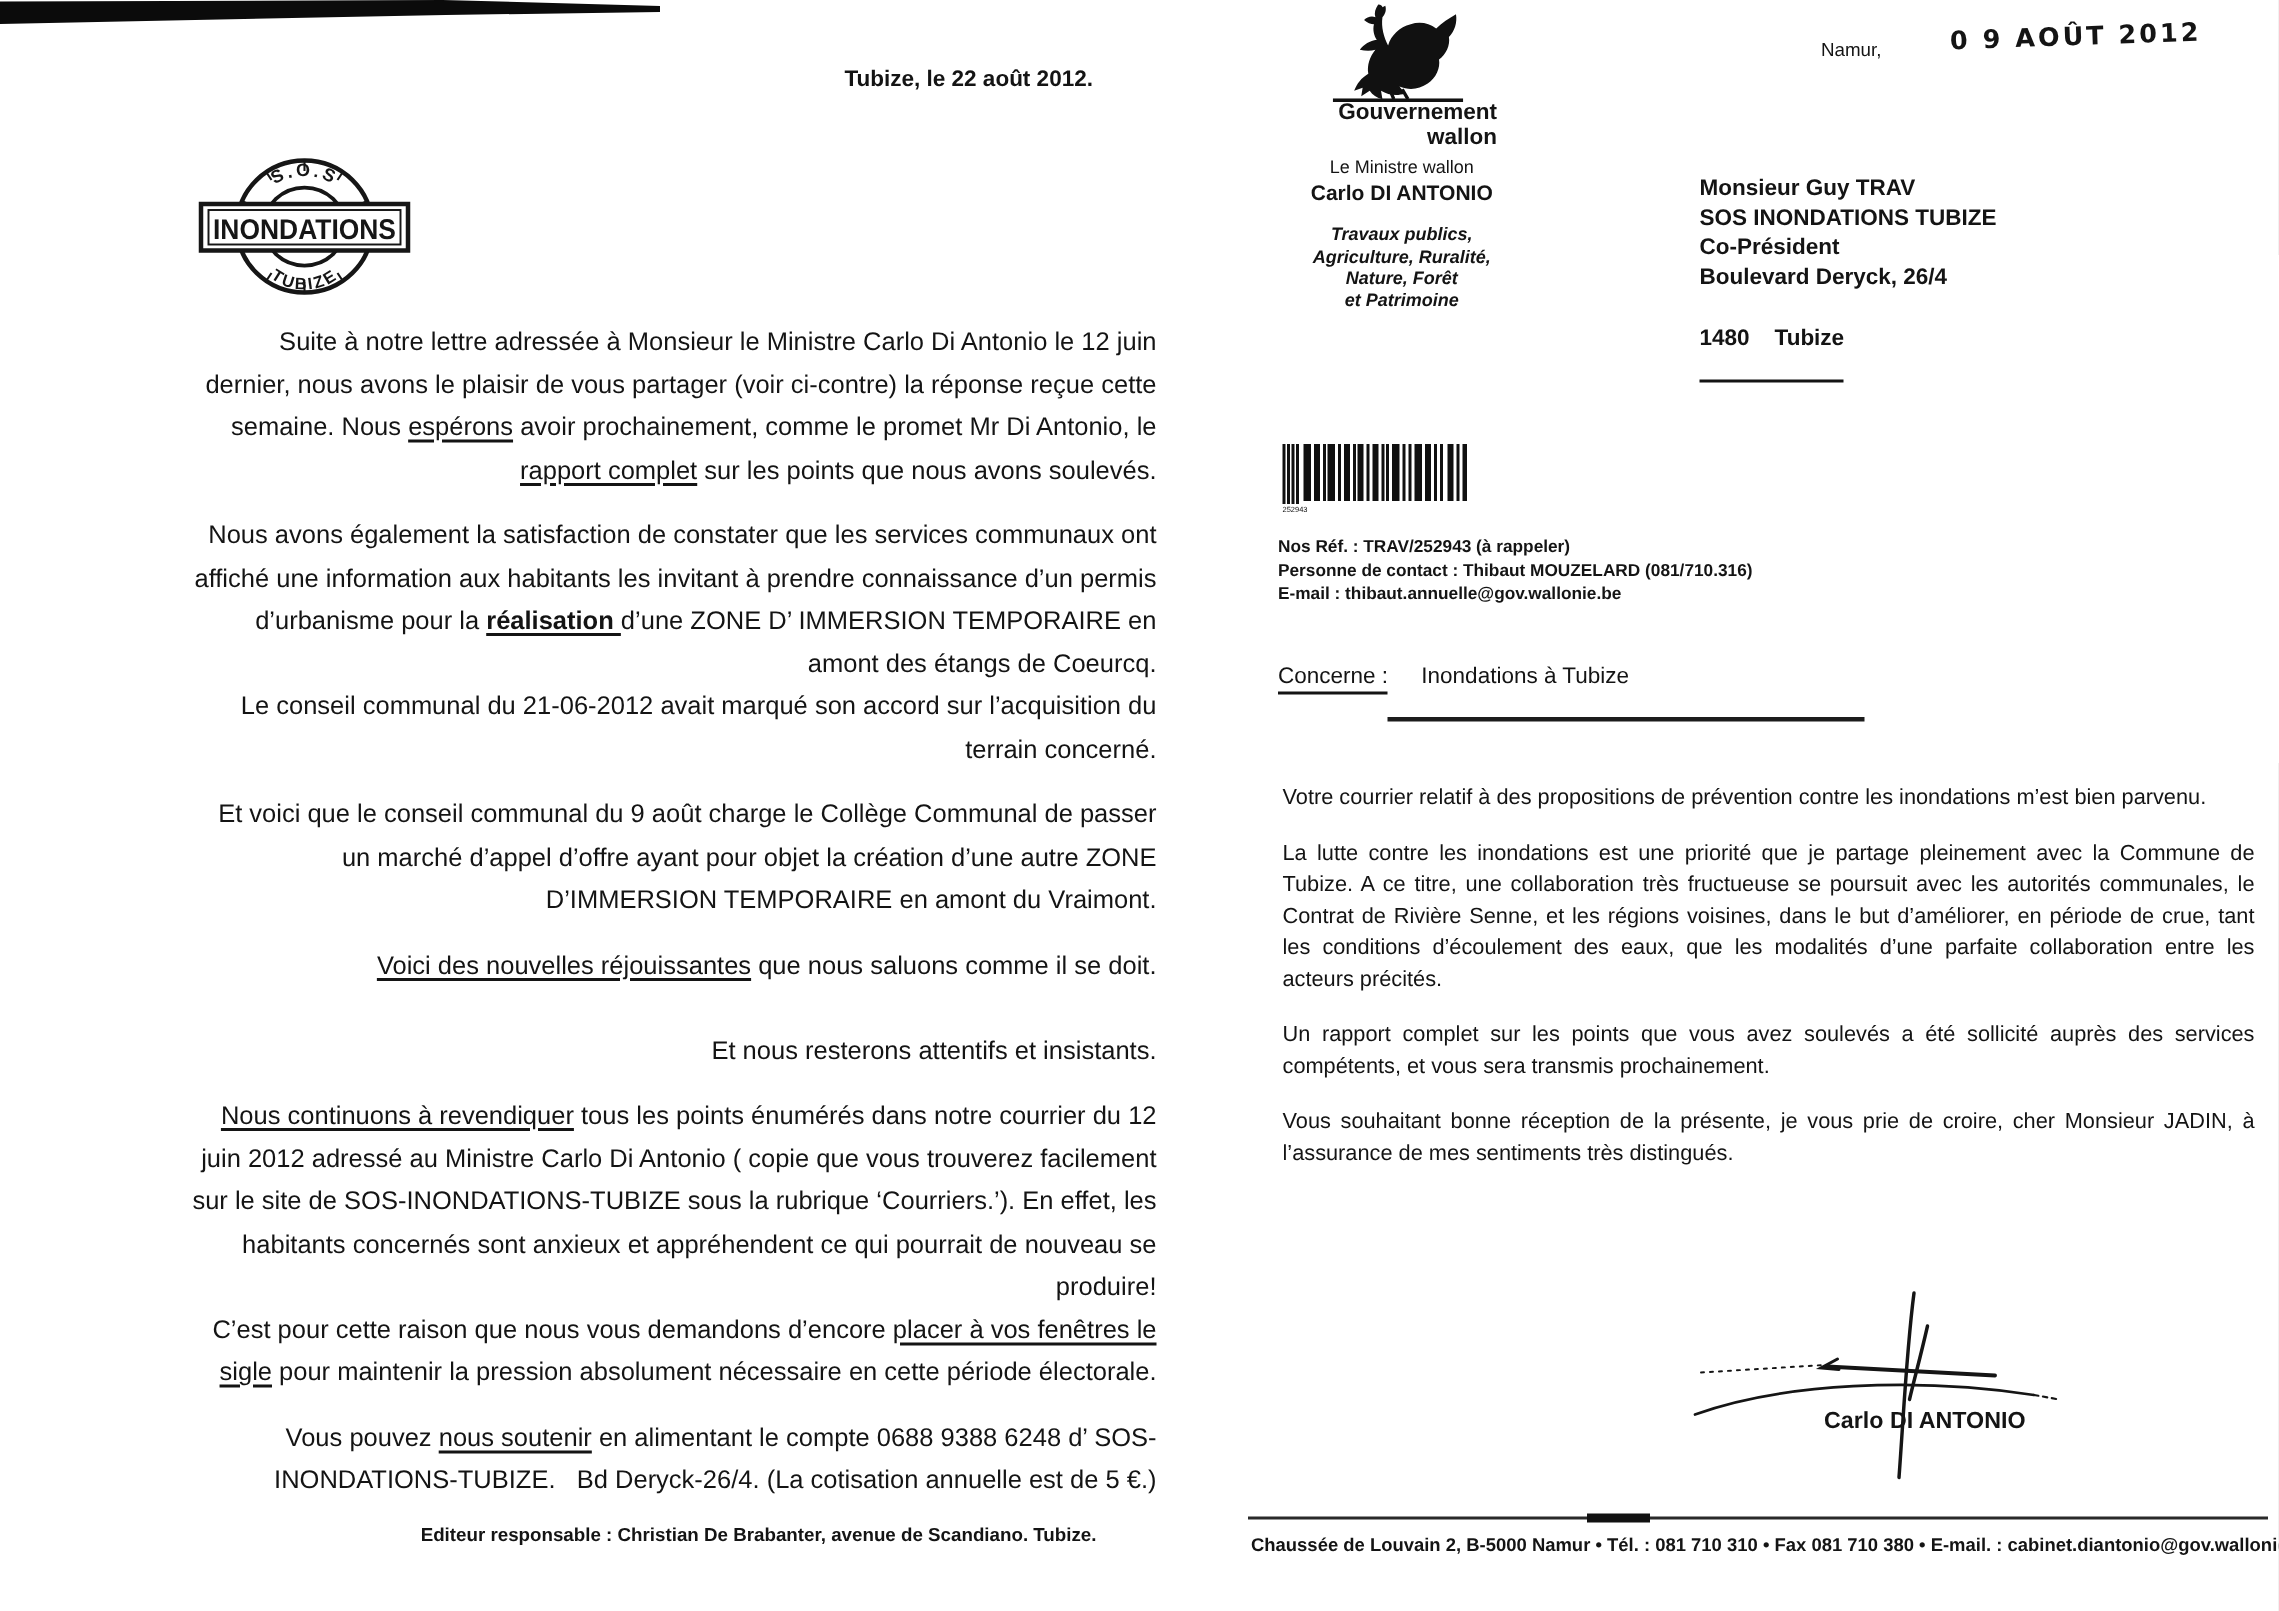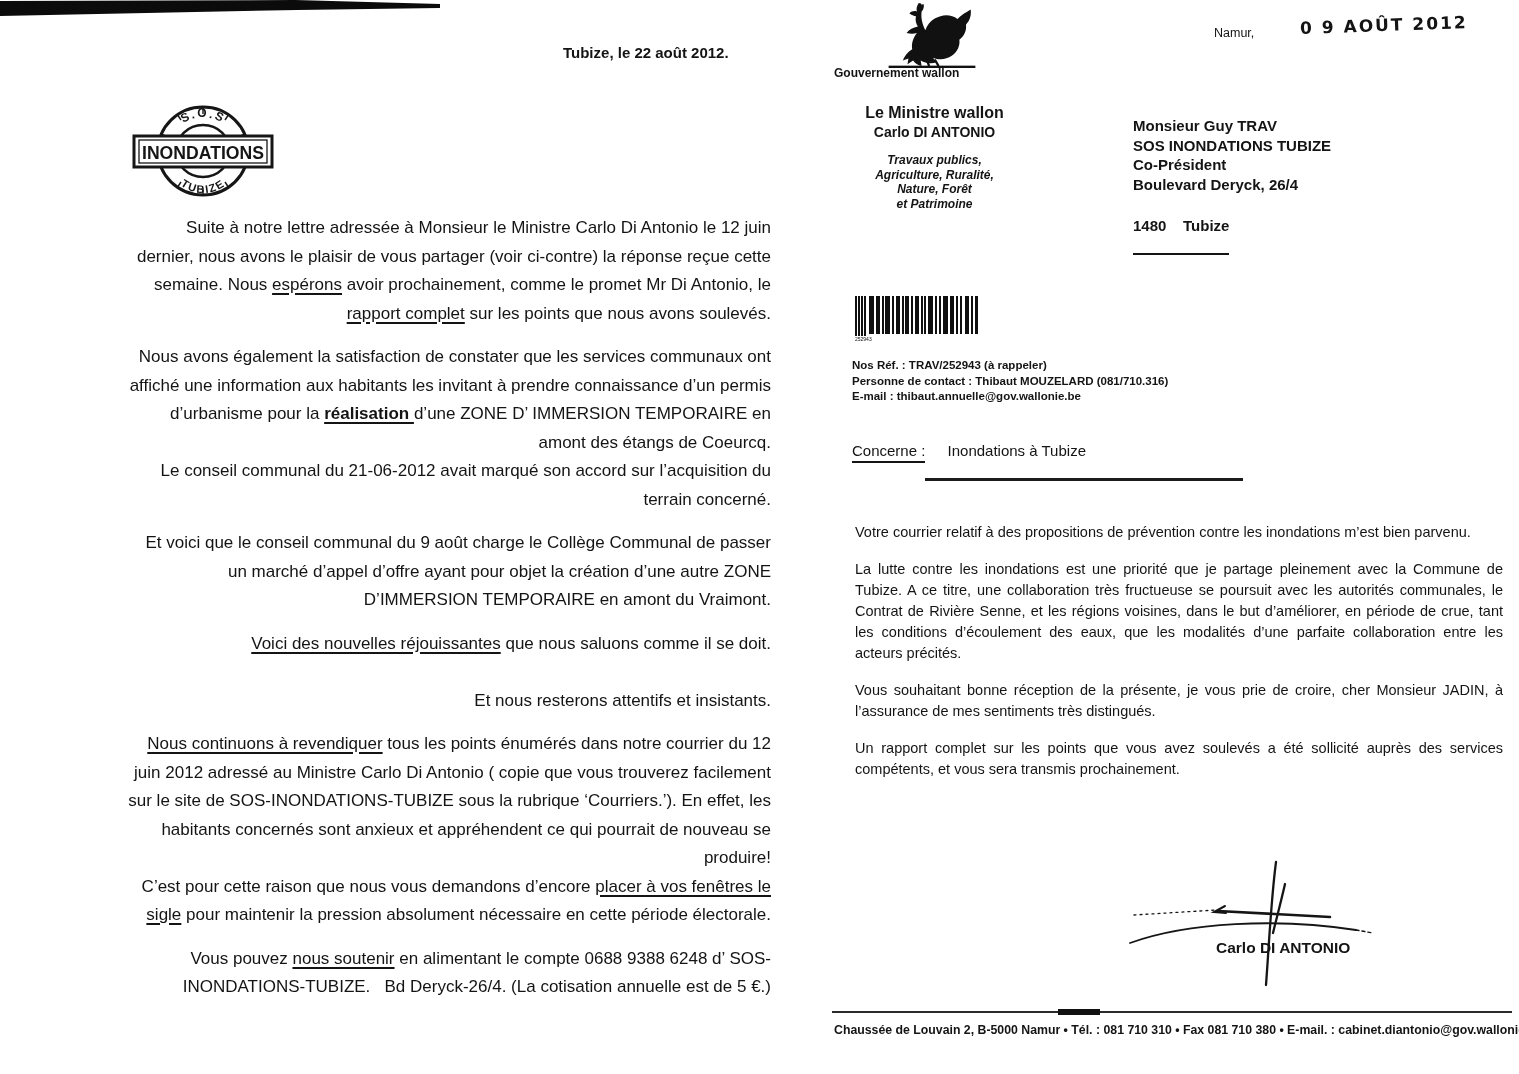--- a/index.html
+++ b/index.html
@@ -12,26 +12,26 @@
   
   #l-date{left:563px;top:44px;font-size:15px;font-weight:600;}
   #l-logo{left:130px;top:101px;}
   #l-body{left:127px;top:214px;width:644px;font-size:17px;line-height:28.5px;}
   #l-body p{margin:0 0 15px 0;text-align:right;}
   #l-body p.indent{text-indent:46px;}
   #l-footer{left:127px;top:1016px;width:604px;text-align:right;font-size:12.5px;font-weight:600;}
 
   
   #r-rooster{left:884px;top:2px;}
-  #r-gov{left:834px;top:66px;width:140px;text-align:left;font-size:12px;font-weight:600;}
+  #r-gov{left:858px;top:66px;width:140px;text-align:right;font-size:15px;font-weight:600;}
   #r-place{left:1214px;top:26px;font-size:12.5px;}
   #r-stamp{left:1300px;top:15px;font-size:17px;font-weight:700;letter-spacing:2px;
            transform:rotate(-2deg);font-family:"DejaVu Sans", sans-serif;}
   #r-minister{left:852px;top:104px;width:165px;text-align:center;}
-  #r-minister .role{font-size:16px;font-weight:bold;}
+  #r-minister .role{font-size:12px;}
   #r-minister .name{font-size:14px;font-weight:700;margin-top:2px;}
   #r-minister .portfolio{font-size:12px;font-style:italic;font-weight:600;margin-top:13px;line-height:14.5px;}
   #r-recipient{left:1133px;top:116px;font-size:15px;font-weight:600;line-height:19.5px;}
   #r-city{left:1133px;top:217px;font-size:15px;font-weight:700;border-bottom:2px solid #141414;padding-bottom:19px;}
   #r-barcode{left:848px;top:296px;}
   #r-refs{left:852px;top:358px;font-size:11.5px;font-weight:600;line-height:15.5px;}
   #r-concerne{left:852px;top:442px;font-size:15px;font-weight:400;}
   #r-concerne .label{border-bottom:2px solid #141414;padding-bottom:2px;}
   #r-concerne .value{margin-left:18px;}
   #r-rule{left:925px;top:478px;width:318px;height:3px;background:#1c1c1c;}
@@ -89,20 +89,21 @@
 
   <div class="abs" id="l-body">
     <p class="indent"><span>Suite à notre lettre adressée à Monsieur le Ministre Carlo Di Antonio le 12 juin dernier, nous avons le plaisir de vous partager (voir ci-contre) la réponse reçue cette semaine. Nous </span><span class="u">espérons</span><span> avoir prochainement, comme le promet Mr Di Antonio, le </span><span class="u">rapport complet</span><span> sur les points que nous avons soulevés.</span></p>
     <p><span>Nous avons également la satisfaction de constater que les services communaux ont affiché une information aux habitants les invitant à prendre connaissance d’un permis d’urbanisme pour la </span><span class="u b">réalisation </span><span>d’une ZONE D’ IMMERSION TEMPORAIRE en amont des étangs de Coeurcq.</span><br><span>Le conseil communal du 21-06-2012 avait marqué son accord sur l’acquisition du terrain concerné.</span></p>
     <p><span>Et voici que le conseil communal du 9 août charge le Collège Communal de passer un marché d’appel d’offre ayant pour objet la création d’une autre ZONE D’IMMERSION TEMPORAIRE en amont du Vraimont.</span></p>
     <p><span class="u">Voici des nouvelles réjouissantes</span><span> que nous saluons comme il se doit.</span><br><br><span>Et nous resterons attentifs et insistants.</span></p>
     <p><span class="u">Nous continuons à revendiquer</span><span> tous les points énumérés dans notre courrier du 12 juin 2012 adressé au Ministre Carlo Di Antonio  ( copie que vous trouverez facilement sur le site de SOS-INONDATIONS-TUBIZE sous la rubrique ‘Courriers.’). En effet, les habitants concernés sont anxieux et appréhendent ce qui pourrait de nouveau se produire!</span><br><span>C’est pour cette raison que nous vous demandons d’encore </span><span class="u">placer à vos fenêtres le sigle</span><span> pour maintenir la pression absolument nécessaire en cette période électorale.</span></p>
     <p><span>Vous pouvez </span><span class="u">nous soutenir</span><span> en alimentant le compte 0688 9388 6248 d’ SOS-INONDATIONS-TUBIZE.&nbsp;&nbsp; Bd Deryck-26/4. (La cotisation annuelle est de 5 €.)</span></p>
   </div>
 
+  <div class="abs" id="l-footer">Editeur responsable : Christian De Brabanter, avenue de Scandiano. Tubize.</div>
 
   <svg class="abs" id="r-rooster" width="96" height="66" viewBox="0 0 100 70">
     <path fill="#111" d="M36,1 C34,4 33,7 34,10 C31,9 28,10 26,12 C28,14 31,15 33,15 C32,19 33,23 35,26 C30,27 26,29 23,33 C27,34 31,34 34,33 C30,38 28,44 29,50 C24,53 21,57 19,62 L25,60 L24,66 L30,62 C32,65 35,67 39,68 L38,62 C43,65 49,66 55,64 L51,59 C58,62 65,61 71,57 C77,53 80,46 79,40 C84,36 87,30 86,24 C90,20 92,14 91,8 C86,11 81,14 77,18 C72,14 65,13 59,15 C51,17 45,23 43,30 C40,24 38,17 39,10 C41,8 42,5 41,2 L39,3 C39,2 38,1 36,1 Z"></path>
     <path d="M45,63 L47,68 M53,61 L57,68" stroke="#111" stroke-width="2.4" fill="none"></path>
     <rect x="4" y="67.5" width="92" height="2.5" fill="#111"></rect>
   </svg>
   <div class="abs" id="r-gov">Gouvernement wallon</div>
 
   <div class="abs" id="r-place">Namur,</div>
   <div class="abs" id="r-stamp">0 9 AOÛT 2012</div>
@@ -166,22 +167,22 @@
 
   <div class="abs" id="r-concerne">
     <span class="label">Concerne :</span>
     <span class="value">Inondations à Tubize</span>
   </div>
   <div class="abs" id="r-rule"></div>
 
   <div class="abs" id="r-body">
     <p class="j">Votre courrier relatif à des propositions de prévention contre les inondations m’est bien parvenu.</p>
     <p class="j">La lutte contre les inondations est une priorité que je partage pleinement avec la Commune de Tubize. A ce titre, une collaboration très fructueuse se poursuit avec les autorités communales, le Contrat de Rivière Senne, et les régions voisines, dans le but d’améliorer, en période de crue, tant les conditions d’écoulement des eaux, que les modalités d’une parfaite collaboration entre les acteurs précités.</p>
+    <p class="j">Un rapport complet sur les points que vous avez soulevés a été sollicité auprès des services compétents, et vous sera transmis prochainement.</p>
     <p class="j">Vous souhaitant bonne réception de la présente, je vous prie de croire, cher Monsieur JADIN, à l’assurance de mes sentiments très distingués.</p>
-    <p class="j">Un rapport complet sur les points que vous avez soulevés a été sollicité auprès des services compétents, et vous sera transmis prochainement.</p>
   </div>
 
   <svg class="abs" id="r-signature" width="270" height="140" viewBox="0 0 270 140">
     <g stroke="#151515" fill="none" stroke-linecap="round">
       <path d="M16,65 L98,60" stroke-width="1.3" stroke-dasharray="2,4"></path>
       <path d="M107,56 L96,62 L108,63" stroke-width="2"></path>
       <path d="M100,61 L212,67" stroke-width="2.6"></path>
       <path d="M12,93 C70,72 160,68 238,80" stroke-width="1.8"></path>
       <path d="M238,80 L255,83" stroke-width="1.4" stroke-dasharray="3,3"></path>
       <path d="M158,12 C153,50 151,95 148,135" stroke-width="2.3"></path>

